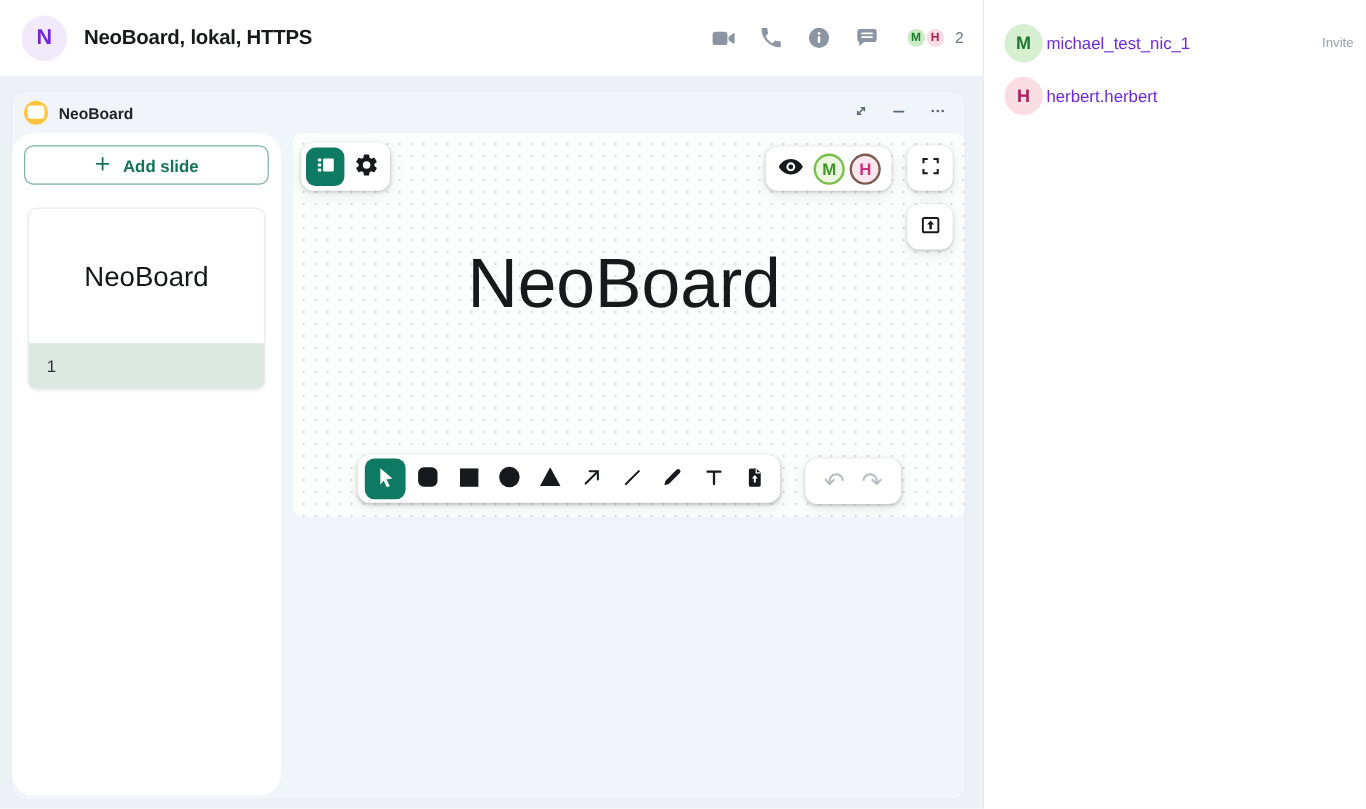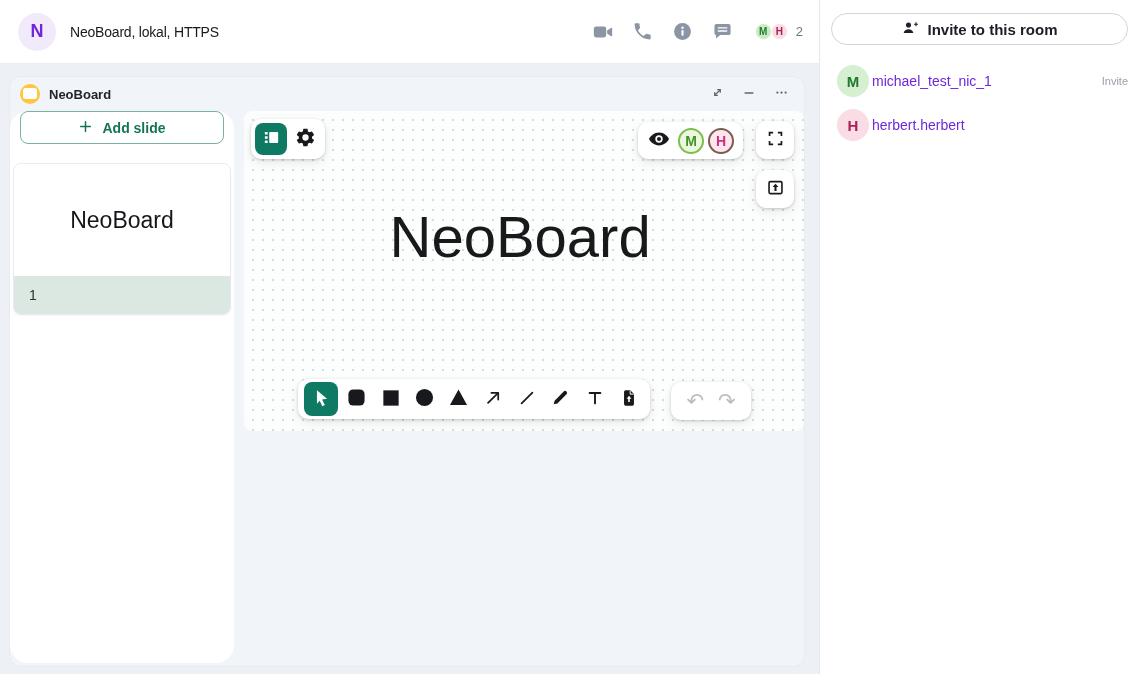--- a/index.html
+++ b/index.html
@@ -4,21 +4,21 @@
 <style>
   * { margin:0; padding:0; box-sizing:border-box; }
   html,body { width:1138px; height:674px; overflow:hidden; }
   body { font-family:"Liberation Sans","DejaVu Sans",sans-serif; background:#fff; color:#17191c; }
   .app { display:flex; width:1138px; height:674px; }
   .main-left { width:819px; height:674px; display:flex; flex-direction:column; position:relative; }
 
   
   .room-header { height:64px; background:#fff; border-bottom:1px solid #e9edf1; display:flex; align-items:center; padding:0 16px 0 18px; flex:0 0 auto; }
   .room-avatar { width:38px; height:38px; border-radius:50%; background:#f1eafb; color:#7126d9; font-weight:bold; font-size:18px; display:flex; align-items:center; justify-content:center; }
-  .room-title { margin-left:14px; font-size:14px; font-weight:normal; letter-spacing:-0.2px; color:#17191c; }
+  .room-title { margin-left:14px; font-size:17px; font-weight:bold; letter-spacing:-0.2px; color:#17191c; }
   .rh-right { margin-left:auto; display:flex; align-items:center; }
   .hdr-icon-btn { width:40px; height:36px; display:flex; align-items:center; justify-content:center; cursor:pointer; background:none; border:none; }
   .hdr-icon-btn svg { display:block; }
   .facepile { display:flex; align-items:center; margin-left:12px; cursor:pointer; }
   .fp-av { width:17px; height:17px; border-radius:50%; font-size:10px; font-weight:bold; display:flex; align-items:center; justify-content:center; border:1px solid #fff; }
   .fp-av + .fp-av { margin-left:-1px; }
   .fp-count { margin-left:8px; font-size:13px; color:#6c7683; }
 
   
   .content { flex:1; background:#edf1f5; position:relative; }
@@ -27,21 +27,21 @@
   .widget { position:absolute; left:10px; top:13px; width:794px; height:589px; background:#f1f4f8; border-radius:10px; box-shadow:0 0 0 1px rgba(0,0,0,0.02); }
   .widget-titlebar { height:34px; display:flex; align-items:center; padding:0 12px 0 10px; }
   .widget-logo { width:20px; height:20px; border-radius:50%; background:#ffc53d; position:relative; flex:0 0 auto; }
   .widget-logo::after { content:""; position:absolute; left:3px; top:4px; width:14px; height:11px; background:#fff; border-radius:2.5px; }
   .widget-title { margin-left:9px; font-size:13px; font-weight:bold; color:#1f2329; }
   .wt-controls { margin-left:auto; display:flex; align-items:center; gap:10px; }
   .wt-btn { width:22px; height:22px; display:flex; align-items:center; justify-content:center; background:none; border:none; cursor:pointer; }
   .widget-body { position:relative; height:555px; }
 
   
-  .slides-panel { position:absolute; left:0; top:0; width:224px; height:552px; background:#fff; border-radius:18px; }
+  .slides-panel { position:absolute; left:0; top:0; width:224px; height:552px; background:#fff; border-radius:18px; padding:10px; }
   .add-slide-btn { width:204px; height:33px; margin:0 auto; background:#fff; border:1px solid #79b2a0; border-radius:8px; color:#15735a; font-weight:bold; font-size:14px; display:flex; align-items:center; justify-content:center; gap:9px; cursor:pointer; font-family:inherit; }
   .slide-card { margin:19px 3px 0 3px; border:1px solid #e7eaee; border-radius:8px; overflow:hidden; cursor:pointer; box-shadow:0 1px 2px rgba(0,0,0,0.04); }
   .slide-preview { height:112px; background:#fff; display:flex; align-items:center; justify-content:center; }
   .slide-preview-text { font-size:23px; color:#141619; }
   .slide-strip { height:38px; background:#dbe7e1; display:flex; align-items:center; padding-left:15px; font-size:14px; color:#2c3036; }
 
   
   .canvas { position:absolute; left:234px; top:0; width:560px; height:320px; background:#fcfdfd; border-radius:8px;
             background-image:radial-gradient(circle, #d7dbdf 1.1px, rgba(0,0,0,0) 1.2px); background-size:10px 10px; background-position:4px 4px; }
   .canvas-text { position:absolute; left:50%; top:92px; transform:translateX(-51.5%); font-size:58px; color:#17191b; white-space:nowrap; }
@@ -292,28 +292,20 @@
             </div>
 
           </div>
         </div>
       </div>
 
     </div>
   </div>
 
   <div class="people-panel">
-    <button class="invite-btn">
-      <span><svg width="18" height="18" viewBox="0 0 24 24" fill="#1d2026">
-            <circle cx="10" cy="8" r="3.4"></circle>
-            <path d="M3.6 18.5c.5-3.2 3.3-4.9 6.4-4.9s5.9 1.7 6.4 4.9z"></path>
-            <path d="M17.3 6.3h1.9V4.4h1.5v1.9h1.9v1.5h-1.9v1.9h-1.5V7.8h-1.9z"></path>
-          </svg></span>
-      <span>Invite to this room</span>
-    </button>
     <div class="member-list">
       <div class="member-row">
         <div class="member-av m">
             <span>M</span>
           </div>
         <div class="member-name">michael_test_nic_1</div>
         <div class="member-role">Invite</div>
       </div>
       <div class="member-row">
         <div class="member-av h">

